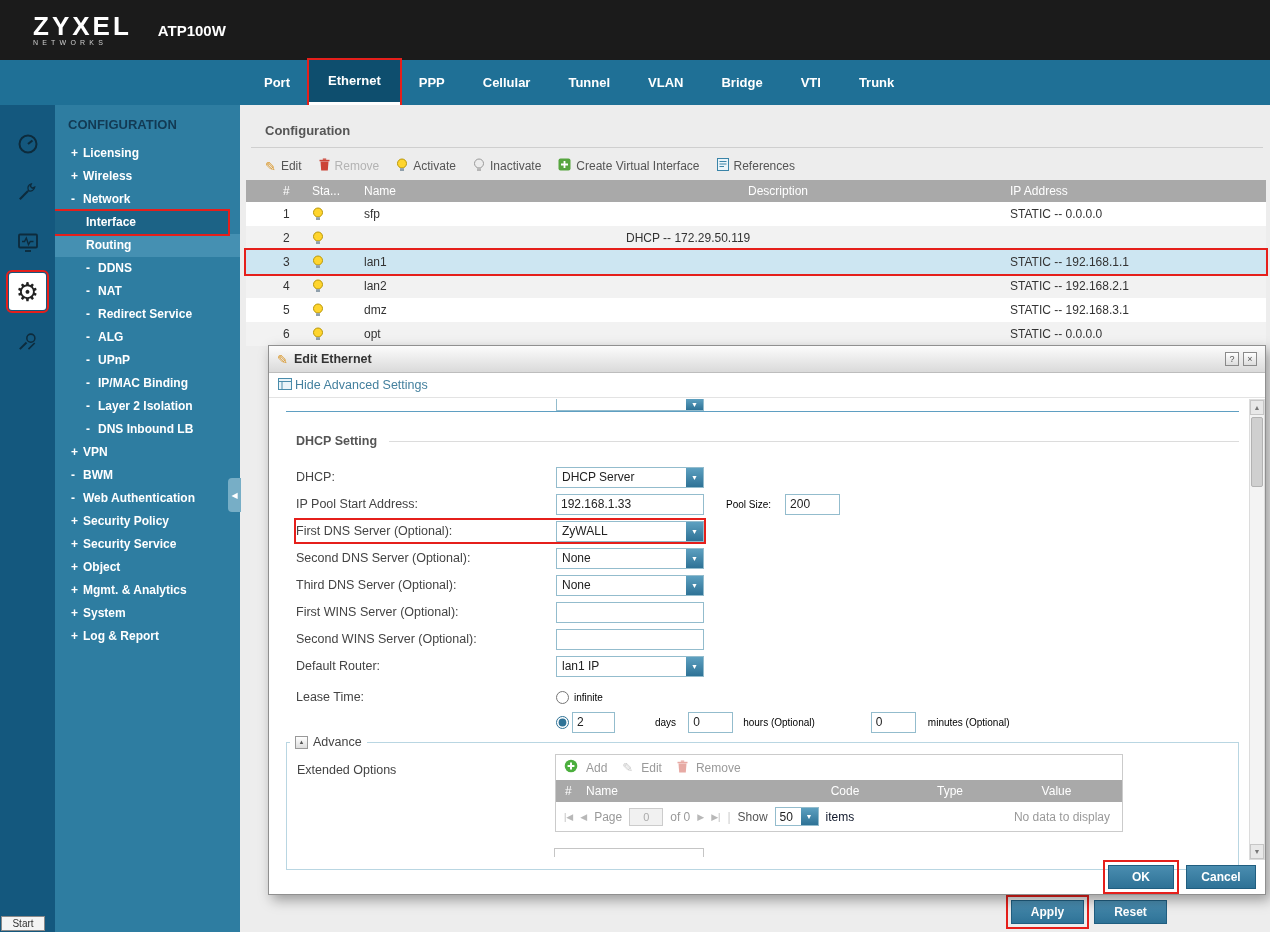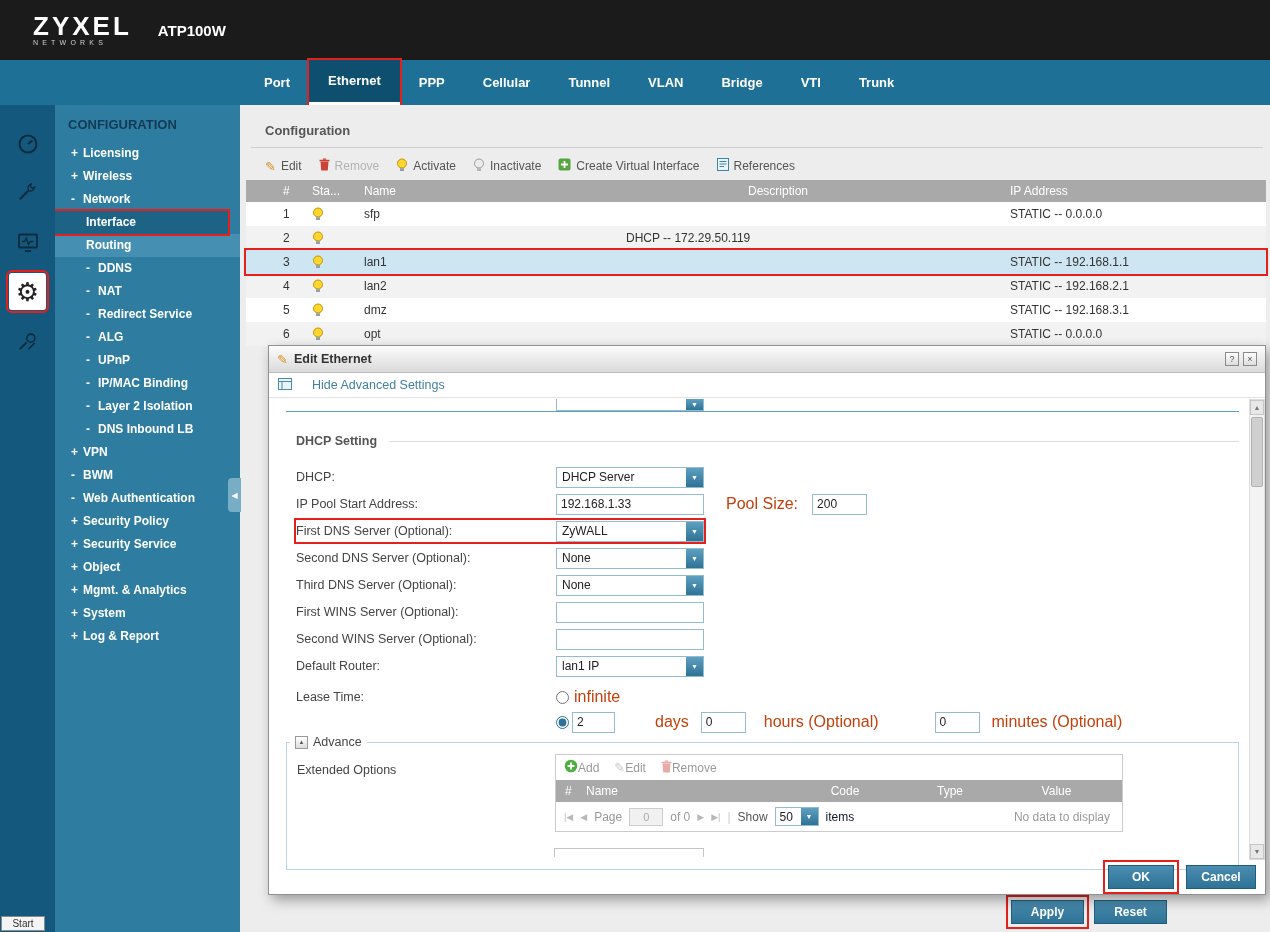--- a/index.html
+++ b/index.html
@@ -52,46 +52,46 @@
 .c-name{width:384px;padding-left:12px}
 .c-desc{width:268px;padding-left:12px}
 .c-ip{width:262px;padding-left:6px}
 .btn{background:linear-gradient(#4a8db0,#2e7296);border:1px solid #205e80;color:#fff;font-weight:bold;font-size:12px;text-align:center;height:24px;line-height:22px;cursor:pointer}
 
 #modal{left:268px;top:345px;width:998px;height:550px;background:#fff;border:1px solid #909090;box-shadow:4px 5px 12px rgba(0,0,0,.35);z-index:10}
 .m-titlebar{position:absolute;left:0;top:0;width:100%;height:27px;background:linear-gradient(#fcfcfc,#dadada);border-bottom:1px solid #bdbdbd;display:flex;align-items:center;gap:6px;padding:0 8px}
 .m-title{font-weight:bold;font-size:12.5px;color:#333}
 .m-btns{margin-left:auto;display:flex;gap:4px}
 .sqbtn{width:14px;height:14px;border:1px solid #8a8a8a;background:linear-gradient(#fff,#ddd);font-size:9px;line-height:12px;text-align:center;color:#555;cursor:pointer}
-.m-advrow{position:absolute;left:0;top:27px;width:100%;height:25px;display:flex;align-items:center;gap:20px;padding:0 9px;border-bottom:1px solid #e3e3e3}
+.m-advrow{position:absolute;left:0;top:27px;width:100%;height:25px;display:flex;align-items:center;gap:3px;padding:0 9px;border-bottom:1px solid #e3e3e3}
 .m-advlink{color:#44809e;font-size:12.5px;cursor:pointer}
 .cut-dd{position:absolute;left:287px;top:53px;width:148px;height:12px;border:1px solid #93bccd;border-top:none;display:flex;background:#fff}
 .cut-dd .dd-btn{margin-left:auto;height:100%}
 .cutline{position:absolute;left:17px;top:65px;width:953px;border-top:1px solid #5f9fc2}
 .sec-head{position:absolute;left:27px;top:88px;width:943px;display:flex;align-items:center}
 .sec-title{font-weight:bold;font-size:12.5px;color:#555;white-space:nowrap}
 .sec-rule{flex:1;border-top:1px solid #dcdcdc;margin-left:12px}
 .frow{position:absolute;left:27px;height:22px;display:flex;align-items:center}
 .flabel{width:260px;font-size:12.5px;color:#444}
 .dropdown{width:148px;height:21px;border:1px solid #93bccd;background:#fff;display:flex;align-items:center;cursor:pointer}
 .dd-value{flex:1;padding-left:5px;color:#222;font-size:12px}
 .dd-btn{width:17px;align-self:stretch;background:linear-gradient(#5da0c0,#2e7296);color:#fff;font-size:7px;display:flex;align-items:center;justify-content:center}
 .tinput{width:148px;height:21px;border:1px solid #93bccd;padding:8px 4px;font-size:12px;font-family:inherit;color:#222;background:#fff}
-.inline-label{font-size:16px;color:#c2410c;white-space:nowrap}
+.inline-label{font-size:10px;color:#000000;white-space:nowrap}
 .m-scroll{position:absolute;left:980px;top:53px;width:16px;height:461px;background:#f3f3f3;border:1px solid #dcdcdc}
 .sc-btn{position:absolute;left:0;width:14px;height:15px;background:#e8e8e8;border:1px solid #c6c6c6;color:#777;font-size:7px;text-align:center;line-height:13px;cursor:pointer}
 .sc-thumb{position:absolute;left:1px;top:17px;width:12px;height:70px;background:#cfcfcf;border:1px solid #b2b2b2;border-radius:2px;cursor:grab}
 .advance{position:absolute;left:17px;top:396px;width:953px;height:128px;border:1px solid #b9d6e2}
 .adv-legend{position:absolute;left:3px;top:-8px;display:flex;align-items:center;gap:5px;background:#fff;padding:0 5px}
 .collapse-box{width:13px;height:13px;border:1px solid #999;background:linear-gradient(#fff,#ddd);font-size:6px;text-align:center;line-height:11px;color:#555;cursor:pointer}
 .adv-label{font-size:12.5px;color:#444}
 .ext-label{position:absolute;left:10px;top:20px;font-size:12.5px;color:#444}
 .opt-panel{position:absolute;left:268px;top:11px;width:568px;height:78px;border:1px solid #cbcbcb;background:#fff}
 .opt-toolbar{height:25px;display:flex;align-items:center;gap:15px;padding-left:8px}
-.opt-tb{display:flex;gap:0;align-items:center;color:#9a9a9a;cursor:pointer}
+.opt-tb{display:flex;gap:8px;align-items:center;color:#9a9a9a;cursor:pointer}
 .opt-head{height:22px;display:flex;background:#a9a9a9;color:#fff;line-height:22px;font-size:12px}
 .oc-num{width:30px;padding-left:9px}
 .oc-name{width:198px}
 .oc-code{width:122px;text-align:center}
 .oc-type{width:88px;text-align:center}
 .oc-value{width:125px;text-align:center}
 .opt-pager{height:29px;display:flex;align-items:center;gap:7px;padding:0 8px}
 .pg-arrow{color:#b8b8b8;font-size:9px;cursor:pointer}
 .pg-gray{color:#999}
 .pg-input{width:34px;height:18px;border:1px solid #ccc;background:#f1f1f1;color:#aaa;text-align:center;font-size:11px}
@@ -406,21 +406,21 @@
     <input type="radio" name="lease" style="">
     <span class="inline-label" style="margin-left:5px">infinite</span>
   </div>
 
   <div class="frow" style="top:365px">
     <span class="flabel"></span>
     <input type="radio" name="lease" checked="" style="">
     <input class="tinput" style="width: 43px; margin-left: 3px;" value="2">
     <span class="inline-label" style="margin-left:40px">days</span>
     <input class="tinput" style="width: 45px; margin-left: 12px;" value="0">
-    <span class="inline-label" style="margin-left:18px">hours (Optional)</span>
+    <span class="inline-label" style="margin-left:10px">hours (Optional)</span>
     <input class="tinput" style="width: 45px; margin-left: 56px;" value="0">
     <span class="inline-label" style="margin-left:12px">minutes (Optional)</span>
   </div>
 
   <div class="advance">
     <div class="adv-legend">
       <span class="collapse-box">▲</span>
       <span class="adv-label">Advance</span>
     </div>
     <div class="ext-label">Extended Options</div>

